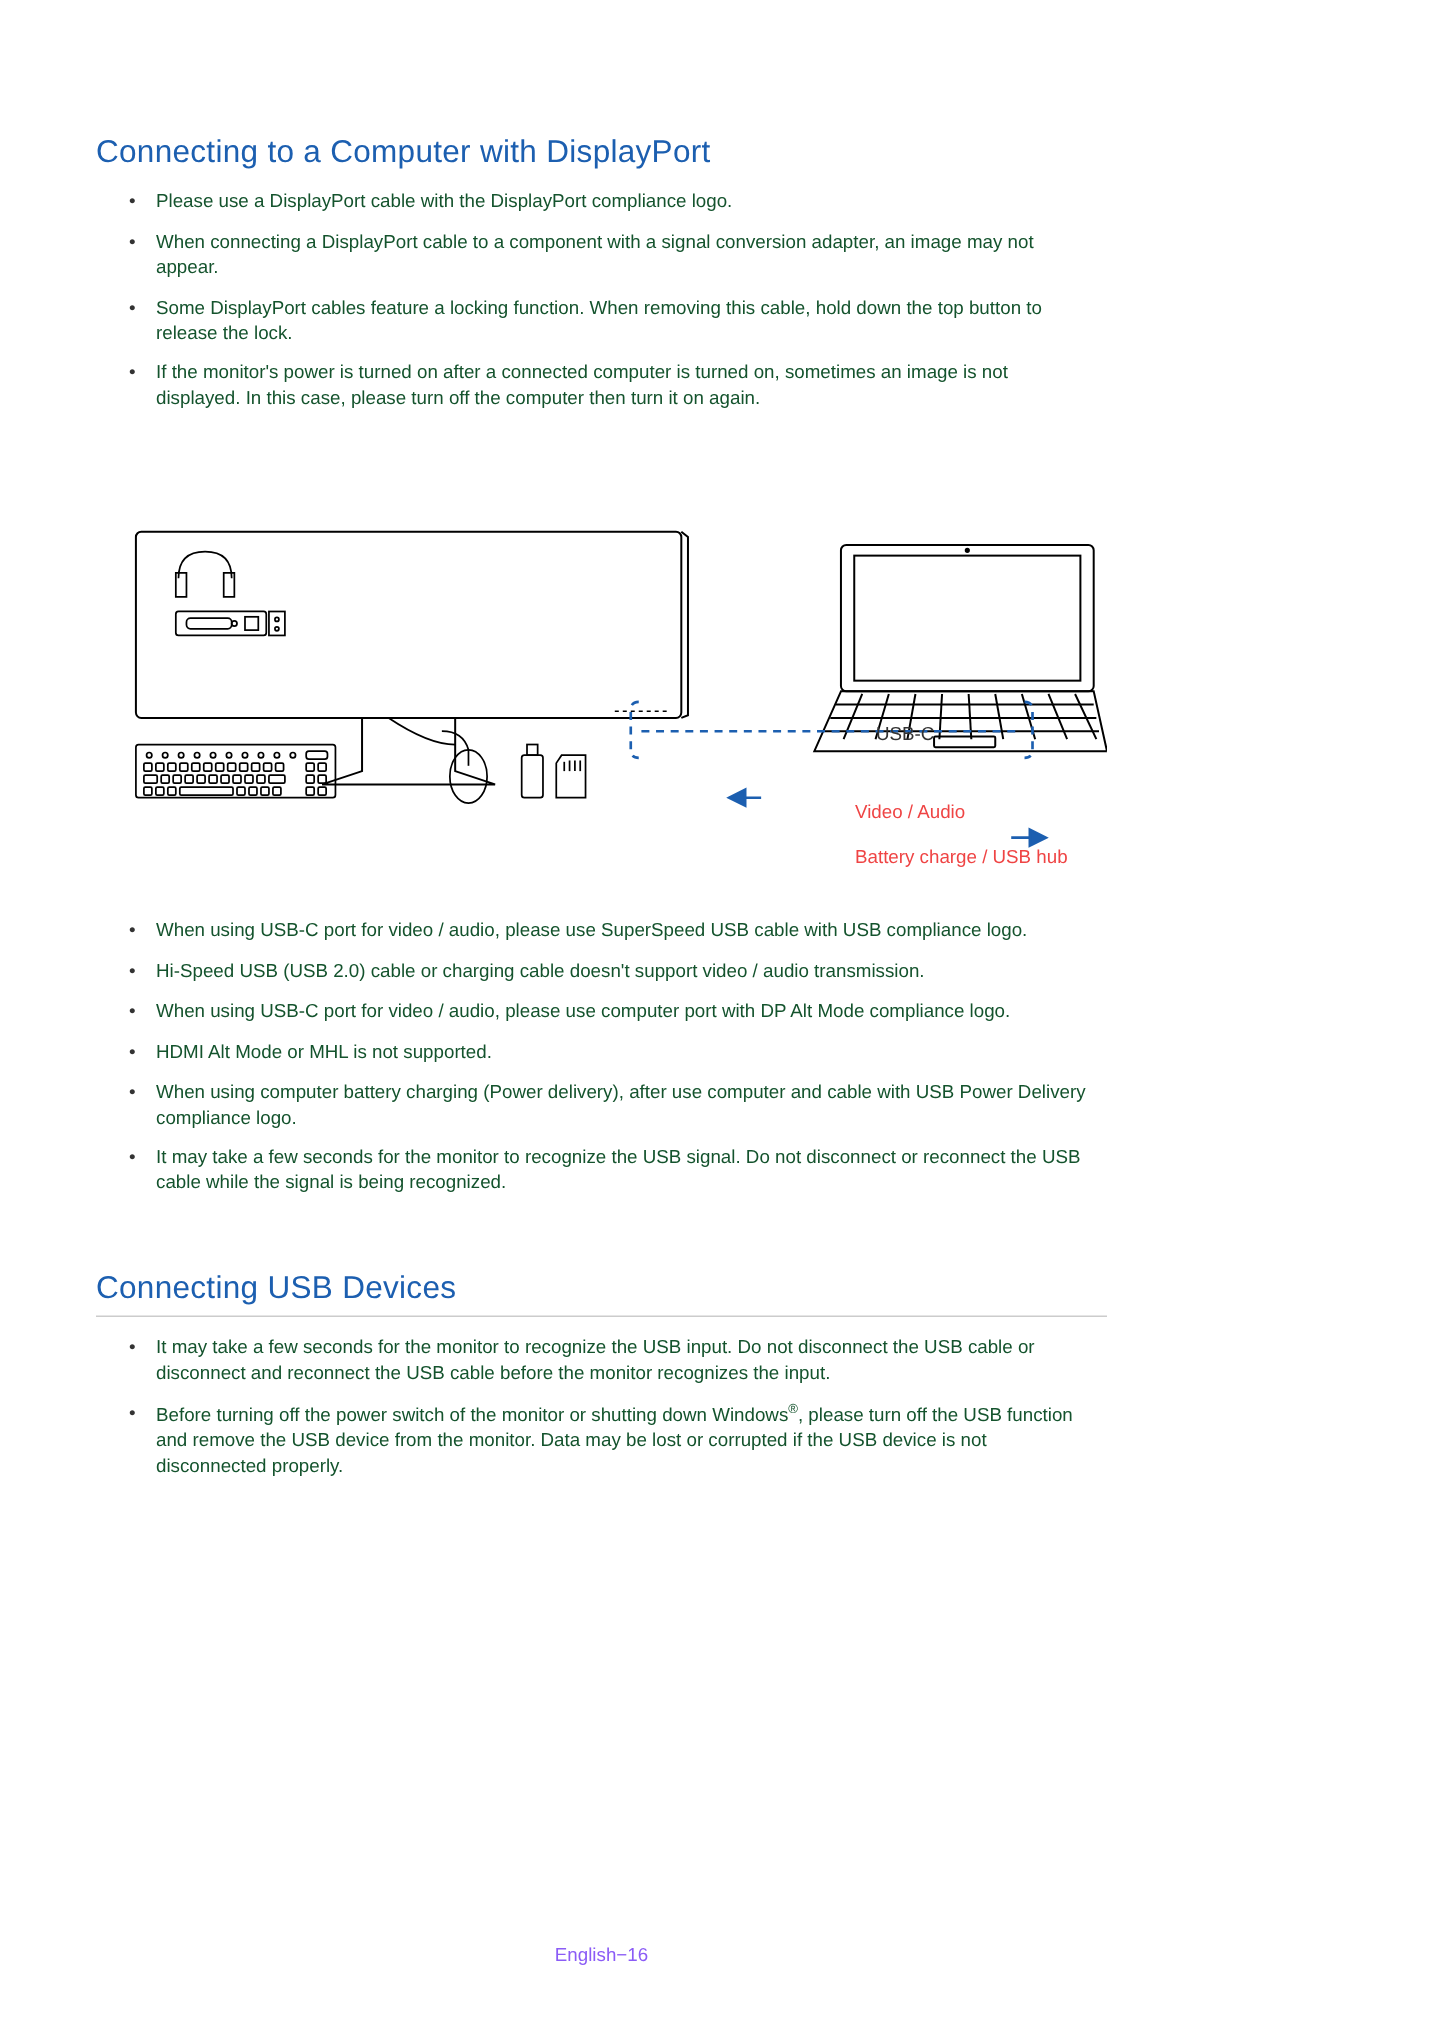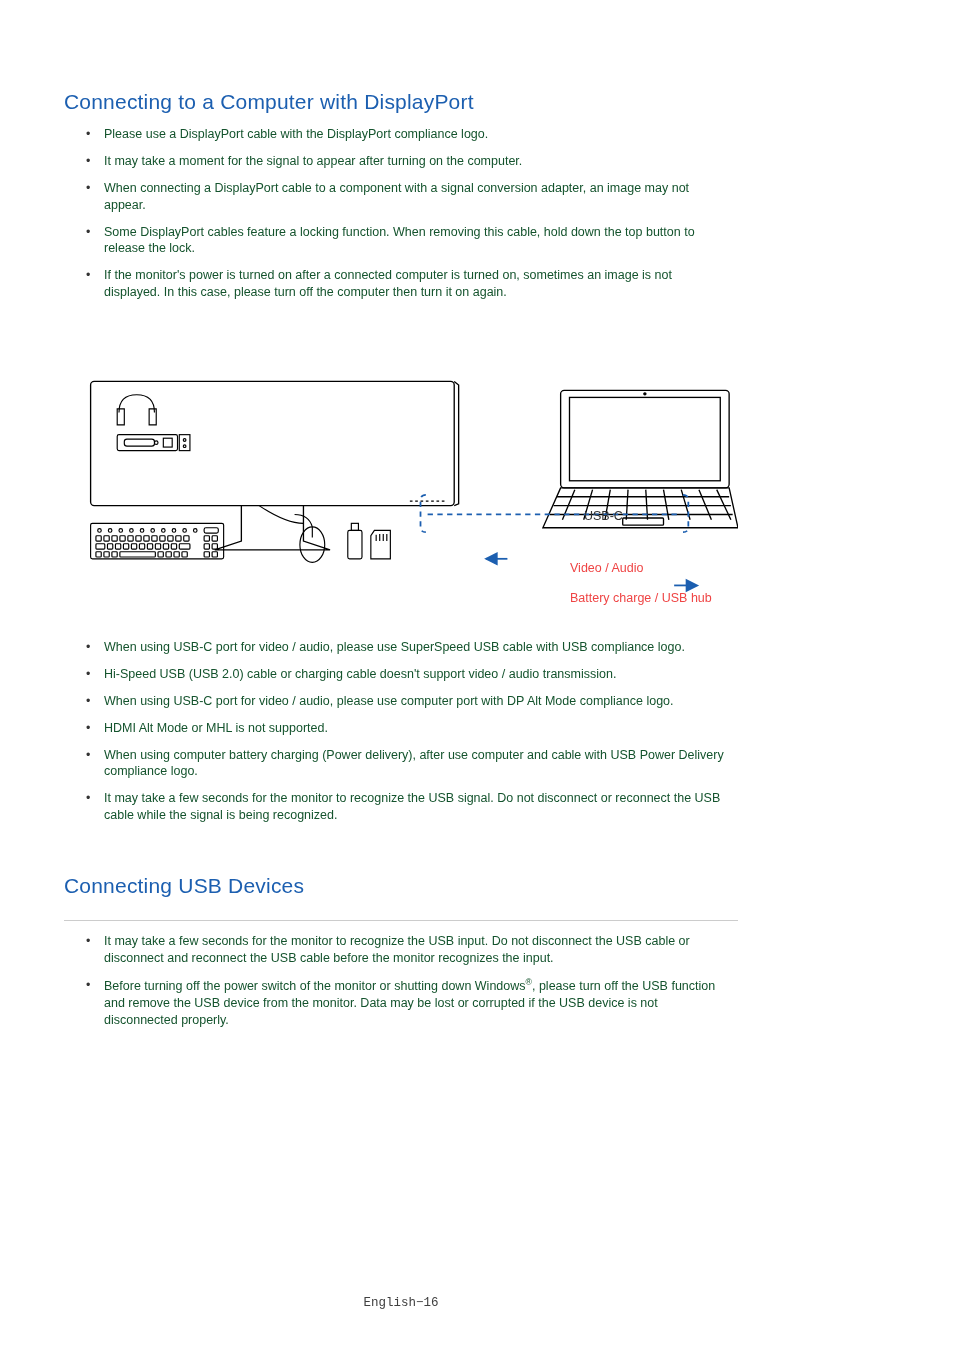--- a/index.html
+++ b/index.html
@@ -18,21 +18,21 @@
   }
   h2.section-title {
     font-size: 21px;
     font-weight: 400;
     color: #1c5fb0;
     margin: 0 0 12px 0;
     letter-spacing: 0.2px;
   }
   h2.section-title.underlined {
     border-bottom: 1px solid #ccc;
-    padding-bottom: 22px;
+    padding-bottom: 6px;
   }
   ul.bullets {
     list-style: none;
     margin: 0 0 28px 0;
     padding: 0 8px 0 18px;
   }
   ul.bullets > li {
     position: relative;
     padding-left: 22px;
     font-size: 12.5px;
@@ -72,34 +72,32 @@
   .diagram .label.blue {
     color: #ef4444;
   }
   .footer {
     position: absolute;
     bottom: 40px;
     left: 0;
     width: 100%;
     text-align: center;
     font-size: 12.5px;
-    color: #404040;
-    font-family: Liberation Mono, monospace;
+    color: #8b5cf6;
   }
   sup { font-size: 0.7em; }
 </style>
 </head>
 <body>
 
 <div class="page">
 
   <h2 class="section-title">Connecting to a Computer with DisplayPort</h2>
   <ul class="bullets">
     <li>Please use a DisplayPort cable with the DisplayPort compliance logo.</li>
-    <li>It may take a moment for the signal to appear after turning on the computer.</li>
     <li>When connecting a DisplayPort cable to a component with a signal conversion adapter, an image may not appear.</li>
     <li>Some DisplayPort cables feature a locking function. When removing this cable, hold down the top button to release the lock.</li>
     <li>If the monitor's power is turned on after a connected computer is turned on, sometimes an image is not displayed. In this case, please turn off the computer then turn it on again.</li>
   </ul>
 
 
   <div class="diagram-wrap">
     <div class="diagram">
       <svg viewBox="0 0 760 300">
 

